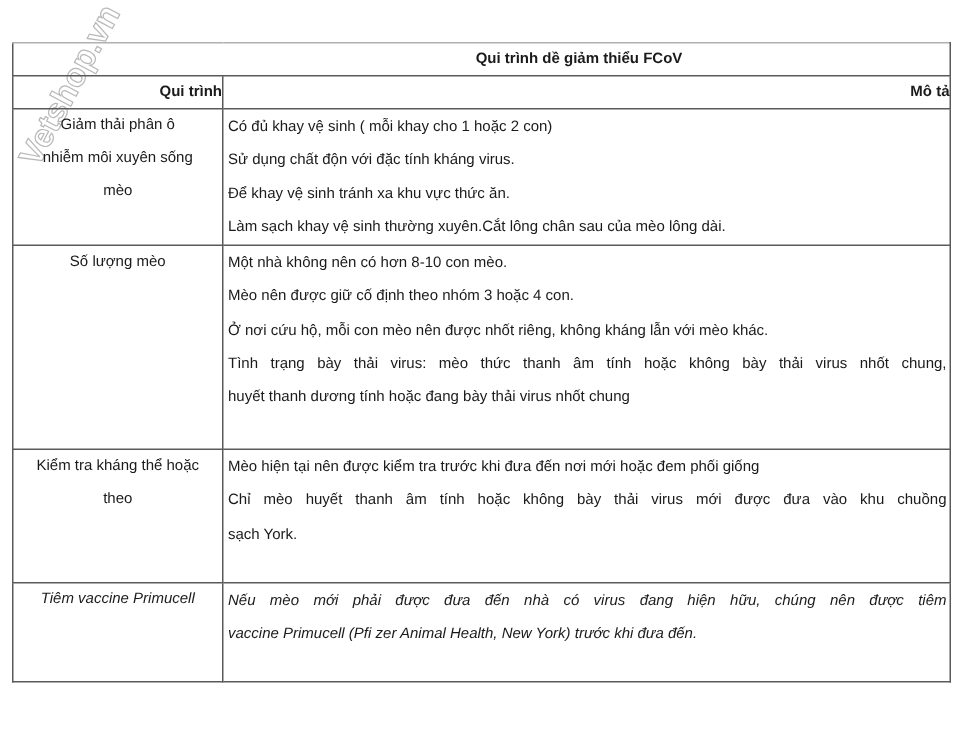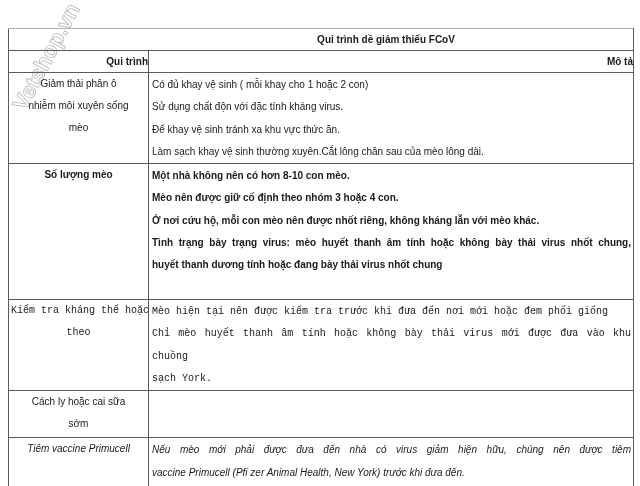--- a/index.html
+++ b/index.html
@@ -58,22 +58,22 @@
     .line {
       display: block;
       white-space: nowrap;
     }
     .line.justify {
       text-align: justify;
       text-align-last: justify;
       white-space: normal;
     }
     .row-1 td { height: 88px; }
-    .row-2 td { height: 134px; font-weight: bold; }
-    .row-3 td { height: 87px; font-family: Liberation Mono, monospace; }
+    .row-2 td { height: 134px; }
+    .row-3 td { height: 87px; }
     .row-4 td { height: 46px; }
     .row-5 td { height: 64px; font-style: italic; }
     .row-1 .right-cell, .row-2 .right-cell, .row-3 .right-cell, .row-5 .right-cell { padding-top: 1px !important; }
     .watermark {
       position: absolute;
       left: -12px;
       top: 44px;
       transform: rotate(-62deg);
       transform-origin: center;
       font-family: "Liberation Sans", sans-serif;
@@ -120,48 +120,41 @@
   </tr>
 
   <tr class="row-2">
     <td class="left-cell">
       <span class="line">Số lượng mèo</span>
     </td>
     <td class="right-cell">
       <span class="line">Một nhà không nên có hơn 8-10 con mèo.</span>
       <span class="line">Mèo nên được giữ cố định theo nhóm 3 hoặc 4 con.</span>
       <span class="line">Ở nơi cứu hộ,  mỗi con mèo nên được nhốt riêng, không kháng lẫn với mèo khác.</span>
-      <span class="line justify">Tình trạng bày trạng virus: mèo huyết thanh âm tính hoặc không bày thải virus nhốt chung,</span>
+      <span class="line justify">Tình trạng bày thải virus: mèo thức thanh âm tính hoặc không bày thải virus nhốt chung,</span>
       <span class="line">huyết thanh dương tính hoặc đang bày thải virus nhốt chung</span>
     </td>
   </tr>
 
   <tr class="row-3">
     <td class="left-cell">
       <span class="line">Kiểm tra kháng thể hoặc</span>
       <span class="line">theo</span>
     </td>
     <td class="right-cell">
       <span class="line">Mèo hiện tại nên được kiểm tra trước khi đưa đến nơi mới hoặc đem phối giống</span>
       <span class="line justify">Chỉ mèo huyết thanh âm tính hoặc không bày thải virus mới được đưa vào khu chuồng</span>
       <span class="line">sạch York.</span>
     </td>
   </tr>
 
-  <tr class="row-4">
-    <td class="left-cell">
-      <span class="line">Cách ly hoặc cai sữa</span>
-      <span class="line">sớm</span>
-    </td>
-    <td class="right-cell"></td>
-  </tr>
 
   <tr class="row-5">
     <td class="left-cell">
       <span class="line">Tiêm vaccine Primucell</span>
     </td>
     <td class="right-cell">
-      <span class="line justify">Nếu mèo mới phải được đưa đến nhà có virus giảm hiện hữu, chúng nên được tiêm</span>
+      <span class="line justify">Nếu mèo mới phải được đưa đến nhà có virus đang hiện hữu, chúng nên được tiêm</span>
       <span class="line">vaccine Primucell (Pfi zer Animal Health, New York) trước khi đưa đến.</span>
     </td>
   </tr>
 </tbody>
   </table>
 
 </body></html>

